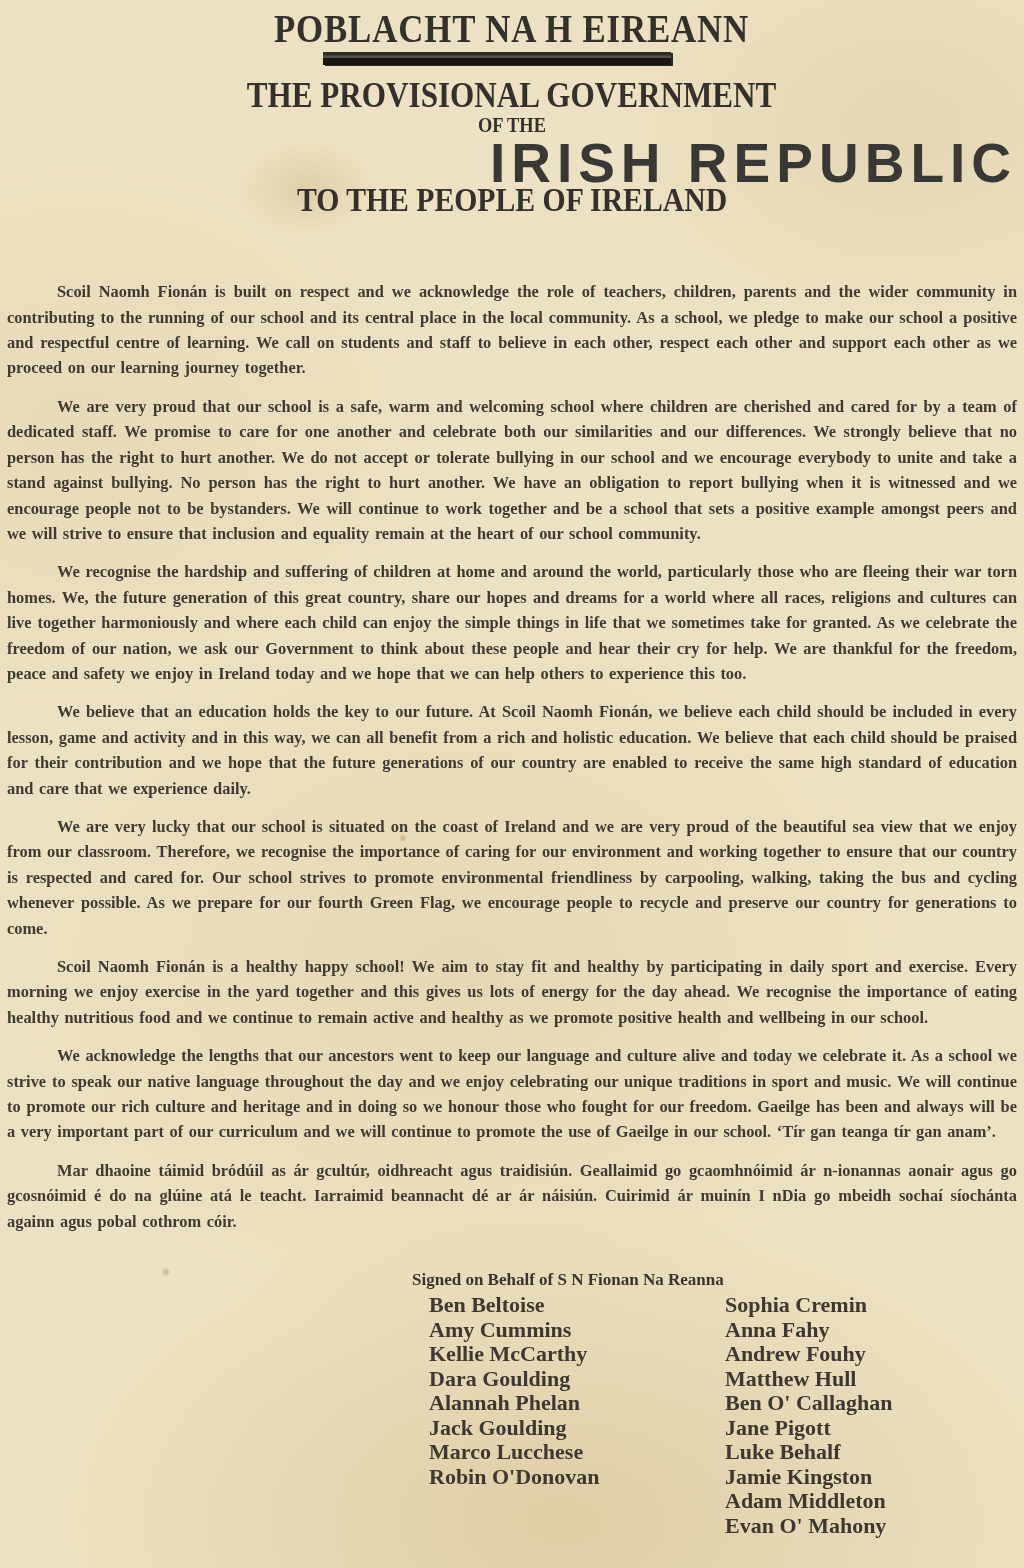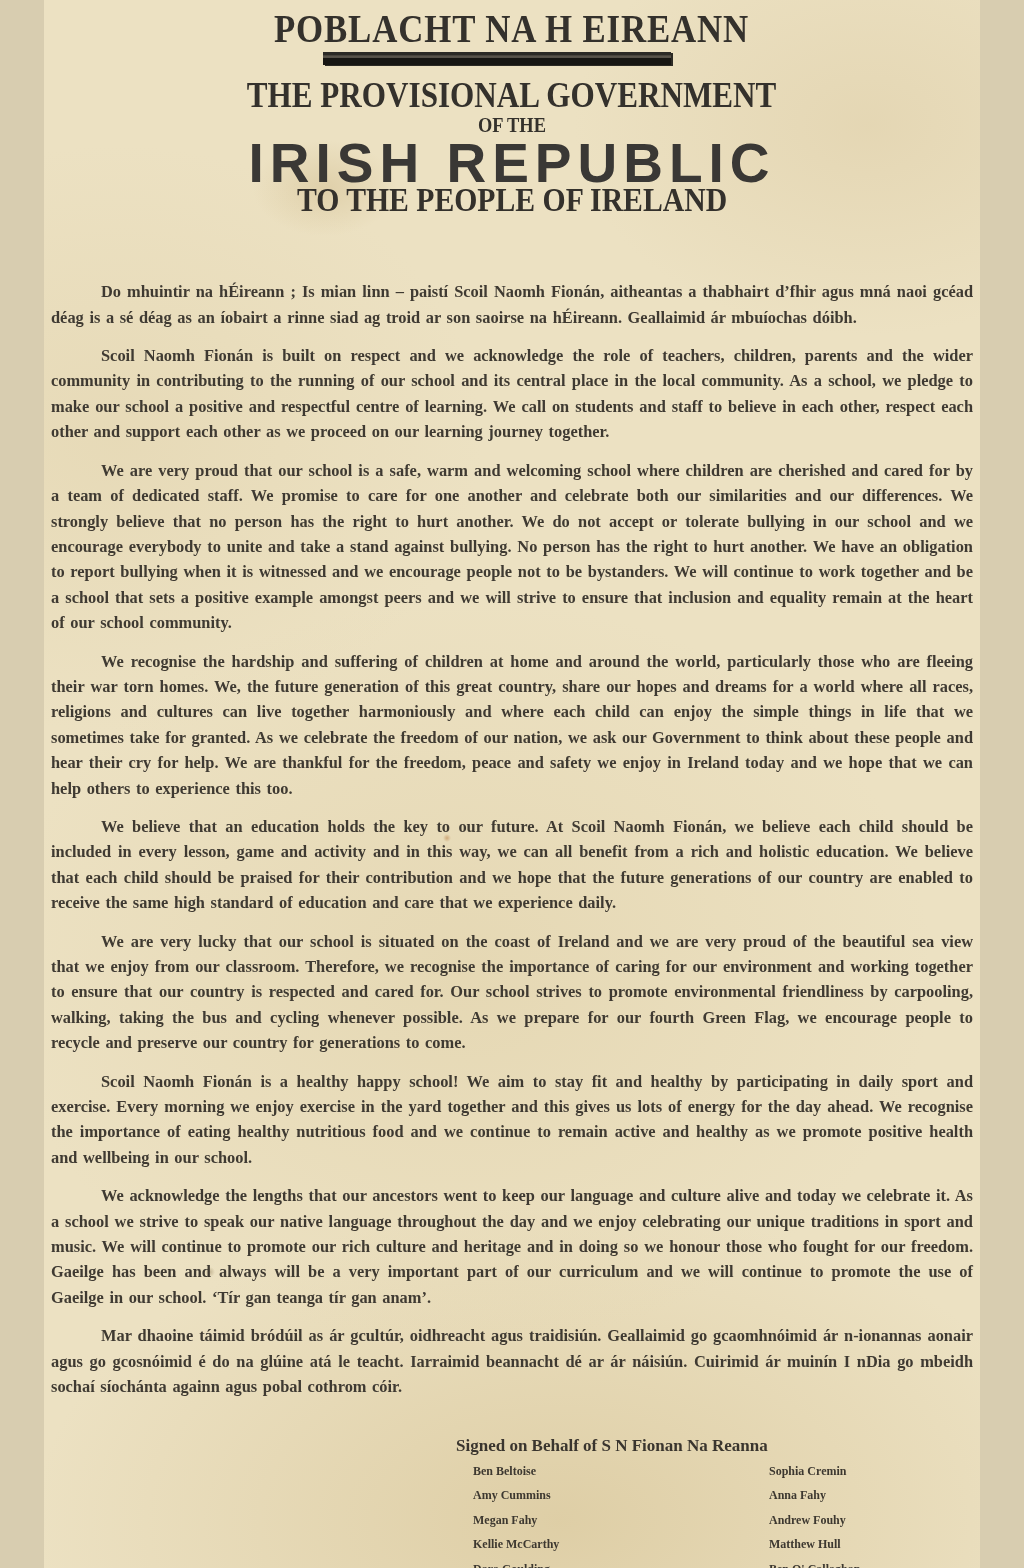--- a/index.html
+++ b/index.html
@@ -1,20 +1,20 @@
 <!DOCTYPE html>
 <html><head>
 <meta charset="utf-8">
 <style>
   html, body { margin: 0; padding: 0; }
   body { background: #d8cdb0; }
 
   .page {
     position: relative;
-    width: 936px;
+    width: 1024px;
     height: 1568px;
     margin: 0 auto;
     box-sizing: border-box;
     padding: 0 7px;
     overflow: hidden;
     background-color: #ece1c2;
     background-image:
       radial-gradient(ellipse 420px 300px at 88% 8%,  rgba(222,206,168,0.55), transparent 70%),
       radial-gradient(ellipse 520px 420px at 8% 28%,  rgba(224,209,170,0.45), transparent 70%),
       radial-gradient(ellipse 650px 520px at 45% 62%, rgba(219,202,158,0.40), transparent 72%),
@@ -71,20 +71,21 @@
   .m-ofthe .squeeze { display: inline-block; transform: scaleX(0.92); transform-origin: center; }
 
   .m-main {
     margin: 1px 0 0;
     font-family: "Liberation Sans", "DejaVu Sans", sans-serif;
     font-size: 55px;
     line-height: 0.95;
     font-weight: bold;
     letter-spacing: 6px;
     color: #3a3835;
+    text-align: right;
   }
 
   .m-address {
     margin: -5px 0 14px;
     font-size: 33px;
     line-height: 1.0;
     font-weight: bold;
     color: #34312c;
   }
   .m-address .squeeze { display: inline-block; transform: scaleX(0.9); transform-origin: center; }
@@ -114,21 +115,21 @@
     margin-top: 36px;
   }
   .sig-cols {
     display: flex;
     padding-left: 17px;
     margin-top: 3px;
   }
   .sig-col { display: flex; flex-direction: column; }
   .sig-col.left  { width: 296px; }
   .sig-name {
-    font-size: 12px;
+    font-size: 22px;
     font-weight: bold;
     line-height: 24.5px;
     color: #3d3830;
     white-space: nowrap;
   }
 </style>
 </head>
 <body>
 
 <div class="page">
@@ -149,38 +150,36 @@
     </div>
 
     <div class="m-main">IRISH REPUBLIC</div>
 
     <div class="m-address">
       <span class="squeeze">TO THE PEOPLE OF IRELAND</span>
     </div>
   </div>
 
   <div class="body-text">
-    <p>Do mhuintir na hÉireann ; Is mian linn – paistí Scoil Naomh Fionán, aitheantas a thabhairt d’fhir agus mná naoi gcéad déag is a sé déag as an íobairt a rinne siad ag troid ar son saoirse na hÉireann. Geallaimid ár mbuíochas dóibh.</p>
     <p>Scoil Naomh Fionán is built on respect and we acknowledge the role of teachers, children, parents and the wider community in contributing to the running of our school and its central place in the local community. As a school, we pledge to make our school a positive and respectful centre of learning. We call on students and staff to believe in each other, respect each other and support each other as we proceed on our learning journey together.</p>
     <p>We are very proud that our school is a safe, warm and welcoming school where children are cherished and cared for by a team of dedicated staff. We promise to care for one another and celebrate both our similarities and our differences. We strongly believe that no person has the right to hurt another. We do not accept or tolerate bullying in our school and we encourage everybody to unite and take a stand against bullying. No person has the right to hurt another. We have an obligation to report bullying when it is witnessed and we encourage people not to be bystanders. We will continue to work together and be a school that sets a positive example amongst peers and we will strive to ensure that inclusion and equality remain at the heart of our school community.</p>
     <p>We recognise the hardship and suffering of children at home and around the world, particularly those who are fleeing their war torn homes. We, the future generation of this great country, share our hopes and dreams for a world where all races, religions and cultures can live together harmoniously and where each child can enjoy the simple things in life that we sometimes take for granted.  As we celebrate the freedom of our nation, we ask our Government to think about these people and hear their cry for help. We are thankful for the freedom, peace and safety we enjoy in Ireland today and we hope that we can help others to experience this too.</p>
     <p>We believe that an education holds the key to our future. At Scoil Naomh Fionán, we believe each child should be included in every lesson, game and activity and in this way, we can all benefit from a rich and holistic education. We believe that each child should be praised for their contribution and we hope that the future generations of our country are enabled to receive the same high standard of education and care that we experience daily.</p>
     <p>We are very lucky that our school is situated on the coast of Ireland and we are very proud of the beautiful sea view that we enjoy from our classroom. Therefore, we recognise the importance of caring for our environment and working together to ensure that our country is respected and cared for. Our school strives to promote environmental friendliness by carpooling, walking, taking the bus and cycling whenever possible. As we prepare for our fourth Green Flag, we encourage people to recycle and preserve our country for generations to come.</p>
     <p>Scoil Naomh Fionán is a healthy happy school! We aim to stay fit and healthy by participating in daily sport and exercise. Every morning we enjoy exercise in the yard together and this gives us lots of energy for the day ahead. We recognise the importance of eating healthy nutritious food and we continue to remain active and healthy as we promote positive health and wellbeing in our school.</p>
     <p>We acknowledge the lengths that our ancestors went to keep our language and culture alive and today we celebrate it. As a school we strive to speak our native language throughout the day and we enjoy celebrating our unique traditions in sport and music. We will continue to promote our rich culture and heritage and in doing so we honour those who fought for our freedom. Gaeilge has been and always will be a very important part of our curriculum and we will continue to promote the use of Gaeilge in our school.  ‘Tír gan teanga tír gan anam’.</p>
     <p>Mar dhaoine táimid bródúil as ár gcultúr, oidhreacht agus traidisiún. Geallaimid go gcaomhnóimid ár n-ionannas aonair agus go gcosnóimid é do na glúine atá le teacht. Iarraimid beannacht dé ar ár náisiún. Cuirimid ár muinín I nDia go mbeidh sochaí síochánta againn agus pobal cothrom cóir.</p>
   </div>
 
   <div class="signatures">
     <div class="sig-heading">Signed on Behalf of S N Fionan Na Reanna</div>
     <div class="sig-cols">
       <div class="sig-col left">
         <div class="sig-name">Ben Beltoise</div>
         <div class="sig-name">Amy Cummins</div>
-        <div class="sig-name">Megan Fahy</div>
         <div class="sig-name">Kellie McCarthy</div>
         <div class="sig-name">Dara Goulding</div>
         <div class="sig-name">Alannah Phelan</div>
         <div class="sig-name">Jack Goulding</div>
         <div class="sig-name">Marco Lucchese</div>
         <div class="sig-name">Robin O'Donovan</div>
 
       </div>
       <div class="sig-col right">
         <div class="sig-name">Sophia Cremin</div>

